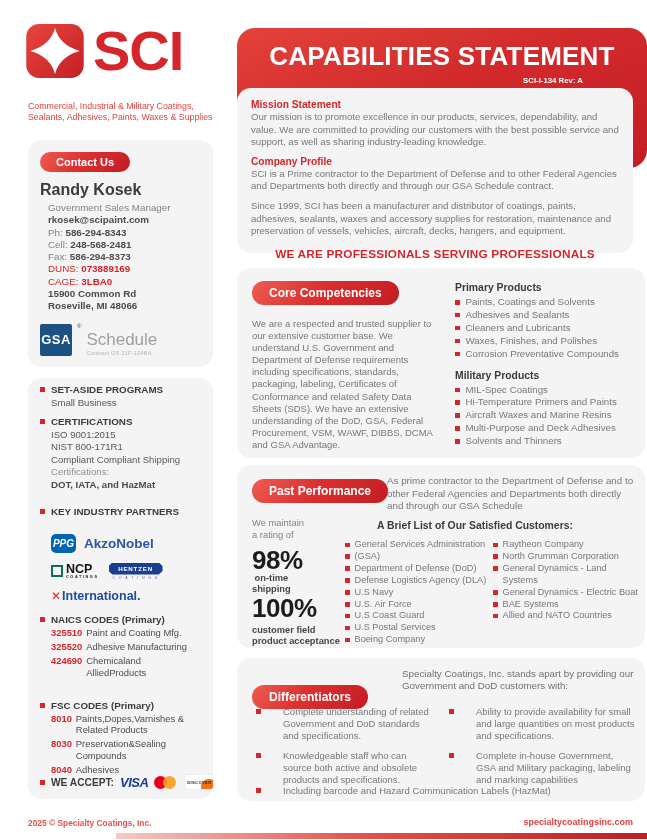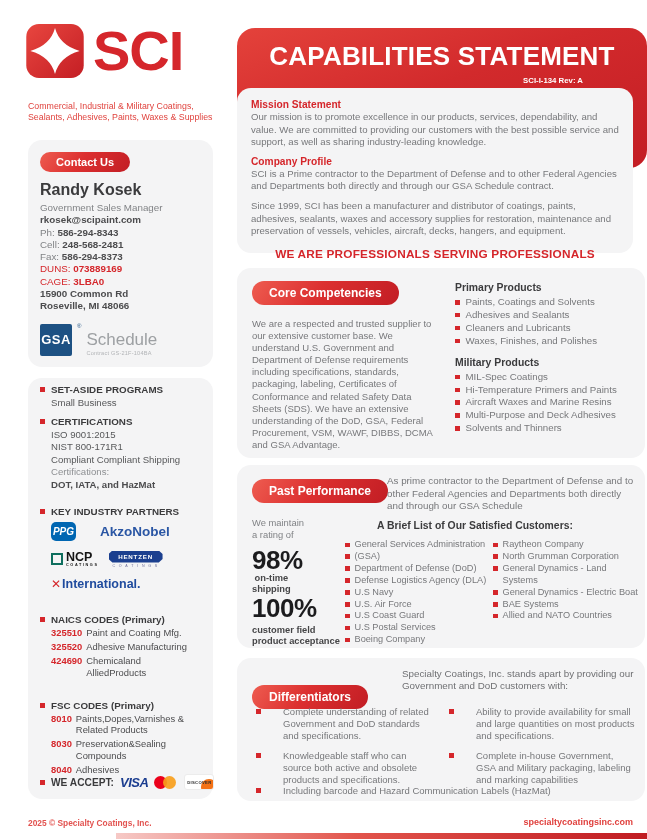--- a/index.html
+++ b/index.html
@@ -17,21 +17,21 @@
   .preline{white-space:pre-line;}
 
   
   .logo-row{position:absolute;left:26px;top:24px;display:flex;align-items:center;gap:9px;}
   .sci-word{font-size:56px;font-weight:800;color:#d5262b;letter-spacing:-1px;line-height:.9;}
   .tagline{position:absolute;left:28px;top:101px;font-size:8.8px;line-height:11px;color:#e0433e;}
 
   .contact-card{position:absolute;left:28px;top:140px;width:185px;height:227px;background:#f4f4f5;
                 border-radius:14px;padding:12px;}
   .cname{font-size:16px;font-weight:700;color:#3b3b3d;margin:9px 0 3px;}
-  .cline{font-size:9.8px;line-height:12.3px;color:#818386;}
+  .cline{font-size:9.8px;line-height:12.3px;color:#818386;margin-left:8px;}
   .cline .val{color:#4c4c4e;font-weight:700;}
   .cline.red .lab{color:#d5262b;}
   .cline.red .val{color:#d5262b;}
   .gsa-row{margin-top:11px;display:flex;gap:5px;align-items:flex-start;}
   .gsa-box{width:32px;height:32px;background:#1d5183;border-radius:2px;color:#fff;font-weight:800;
            font-size:13px;display:flex;align-items:center;justify-content:center;letter-spacing:.5px;}
   .gsa-reg{font-size:6px;color:#1d5183;line-height:1;margin-top:-1px;}
   .gsa-sched{font-size:17px;color:#9da0a3;line-height:1;margin-top:7px;}
   .gsa-contract{font-size:5.6px;color:#b2b4b7;margin-top:2px;letter-spacing:.2px;}
 
@@ -40,21 +40,21 @@
   .sec{position:absolute;left:12px;right:10px;}
   .sec-head{display:flex;align-items:center;gap:6px;font-size:9.8px;font-weight:800;color:#3b3b3d;margin-bottom:2px;}
   .sec-body{margin-left:11px;}
   .sitem{font-size:9.6px;line-height:12.4px;color:#57585a;}
   .sitem.muted{color:#8e9093;}
   .sitem.strong{font-weight:700;color:#4c4c4e;}
   .code-row{display:flex;gap:4px;font-size:9.4px;line-height:11.2px;margin-bottom:3px;}
   .code{color:#d5262b;font-weight:700;flex:none;}
   .cdesc{color:#4c4c4e;}
 
-  .logo-r1{display:flex;align-items:center;gap:24px;margin-top:4px;height:20px;}
+  .logo-r1{display:flex;align-items:center;gap:8px;margin-top:16px;height:20px;}
   .ppg-box{width:25px;height:19px;background:#0066b2;border-radius:5px;color:#fff;font-weight:800;
            font-style:italic;font-size:10px;display:flex;align-items:center;justify-content:center;}
   .akzo{font-size:13.5px;font-weight:700;color:#2a56a4;}
   .logo-r2{display:flex;align-items:center;gap:10px;margin-top:7px;height:22px;}
   .ncp-wrap{display:flex;align-items:center;gap:3px;}
   .ncp-sq{width:12px;height:12px;border:2.5px solid #0e6e5e;}
   .ncp-name{font-size:12.5px;font-weight:800;color:#141414;line-height:1;}
   .ncp-sub{font-size:3.8px;letter-spacing:1.6px;font-weight:700;color:#141414;}
   .hentzen-banner{width:54px;height:12px;background:#1b3f8f;color:#fff;font-size:6.2px;font-weight:800;
     letter-spacing:.8px;display:flex;align-items:center;justify-content:center;
@@ -318,20 +318,24 @@
           <span>Adhesives and Sealants</span>
         </div>
       <div class="bitem">
           <span class="sq4"></span>
           <span>Cleaners and Lubricants</span>
         </div>
       <div class="bitem">
           <span class="sq4"></span>
           <span>Waxes, Finishes, and Polishes</span>
         </div>
+      <div class="bitem">
+          <span class="sq4"></span>
+          <span>Corrosion Preventative Compounds</span>
+        </div>
       <div class="prod-head mil">Military Products</div>
       <div class="bitem">
           <span class="sq4"></span>
           <span>MIL-Spec Coatings</span>
         </div>
       <div class="bitem">
           <span class="sq4"></span>
           <span>Hi-Temperature Primers and Paints</span>
         </div>
       <div class="bitem">

